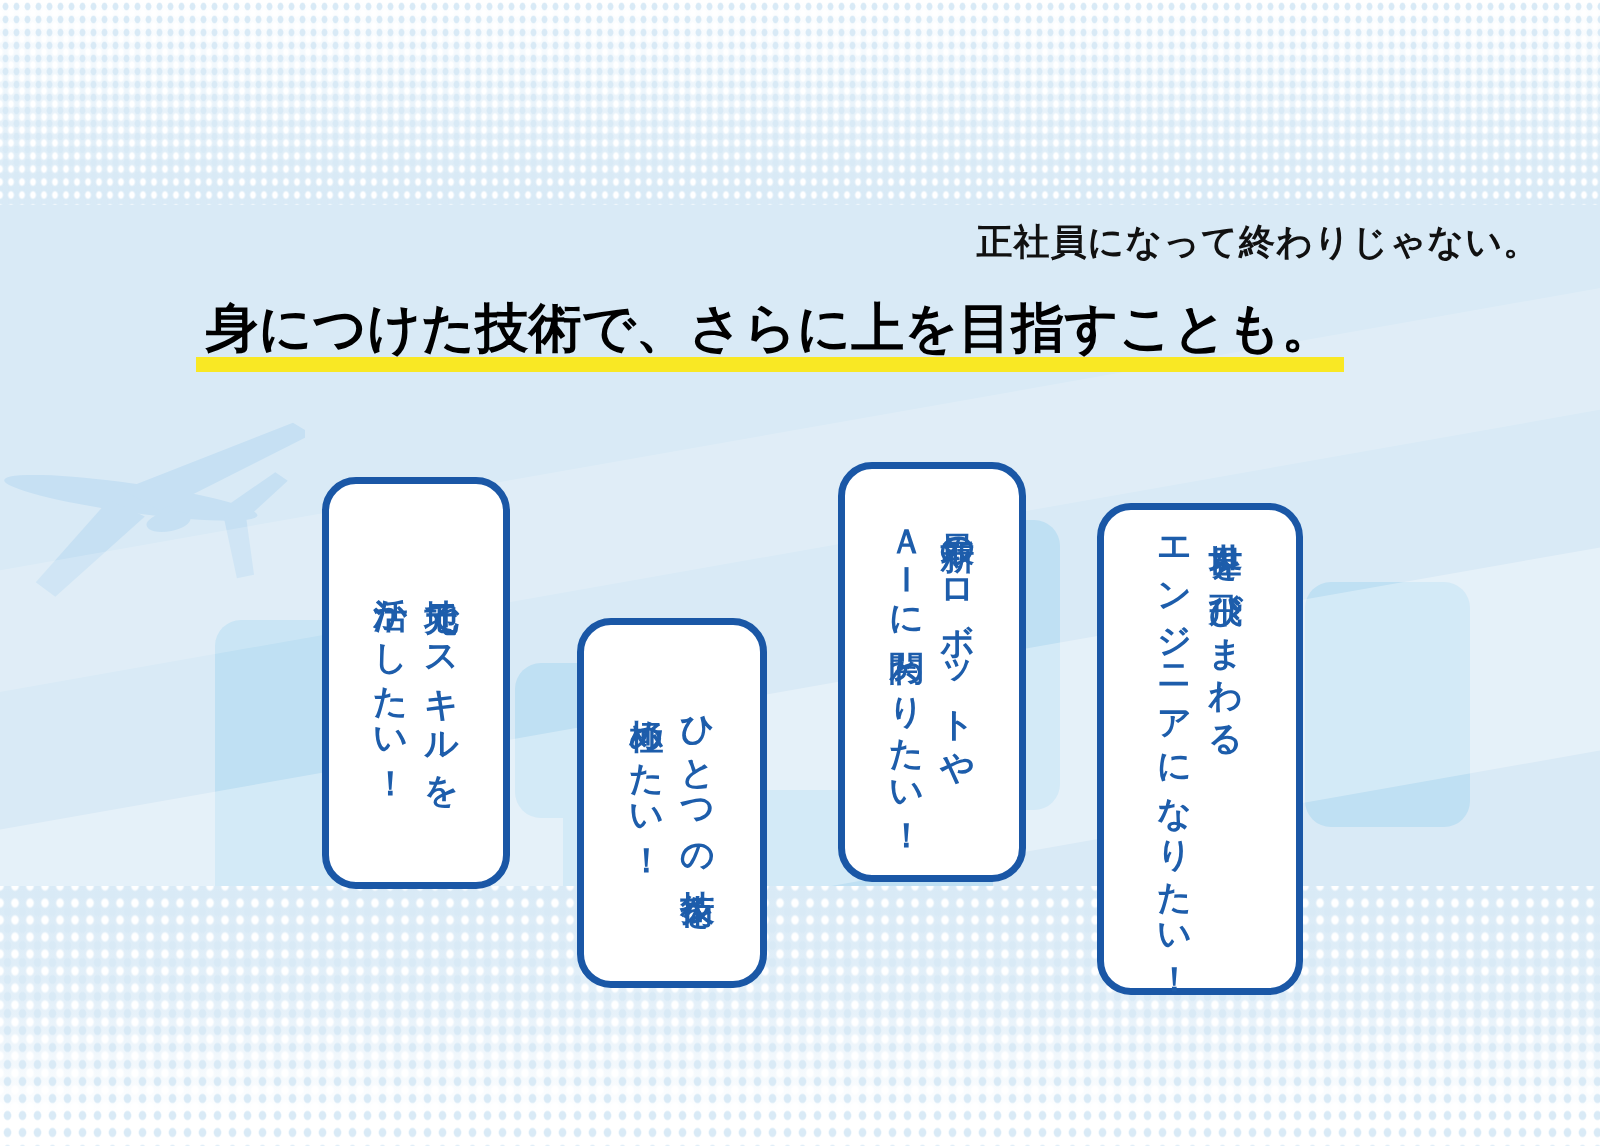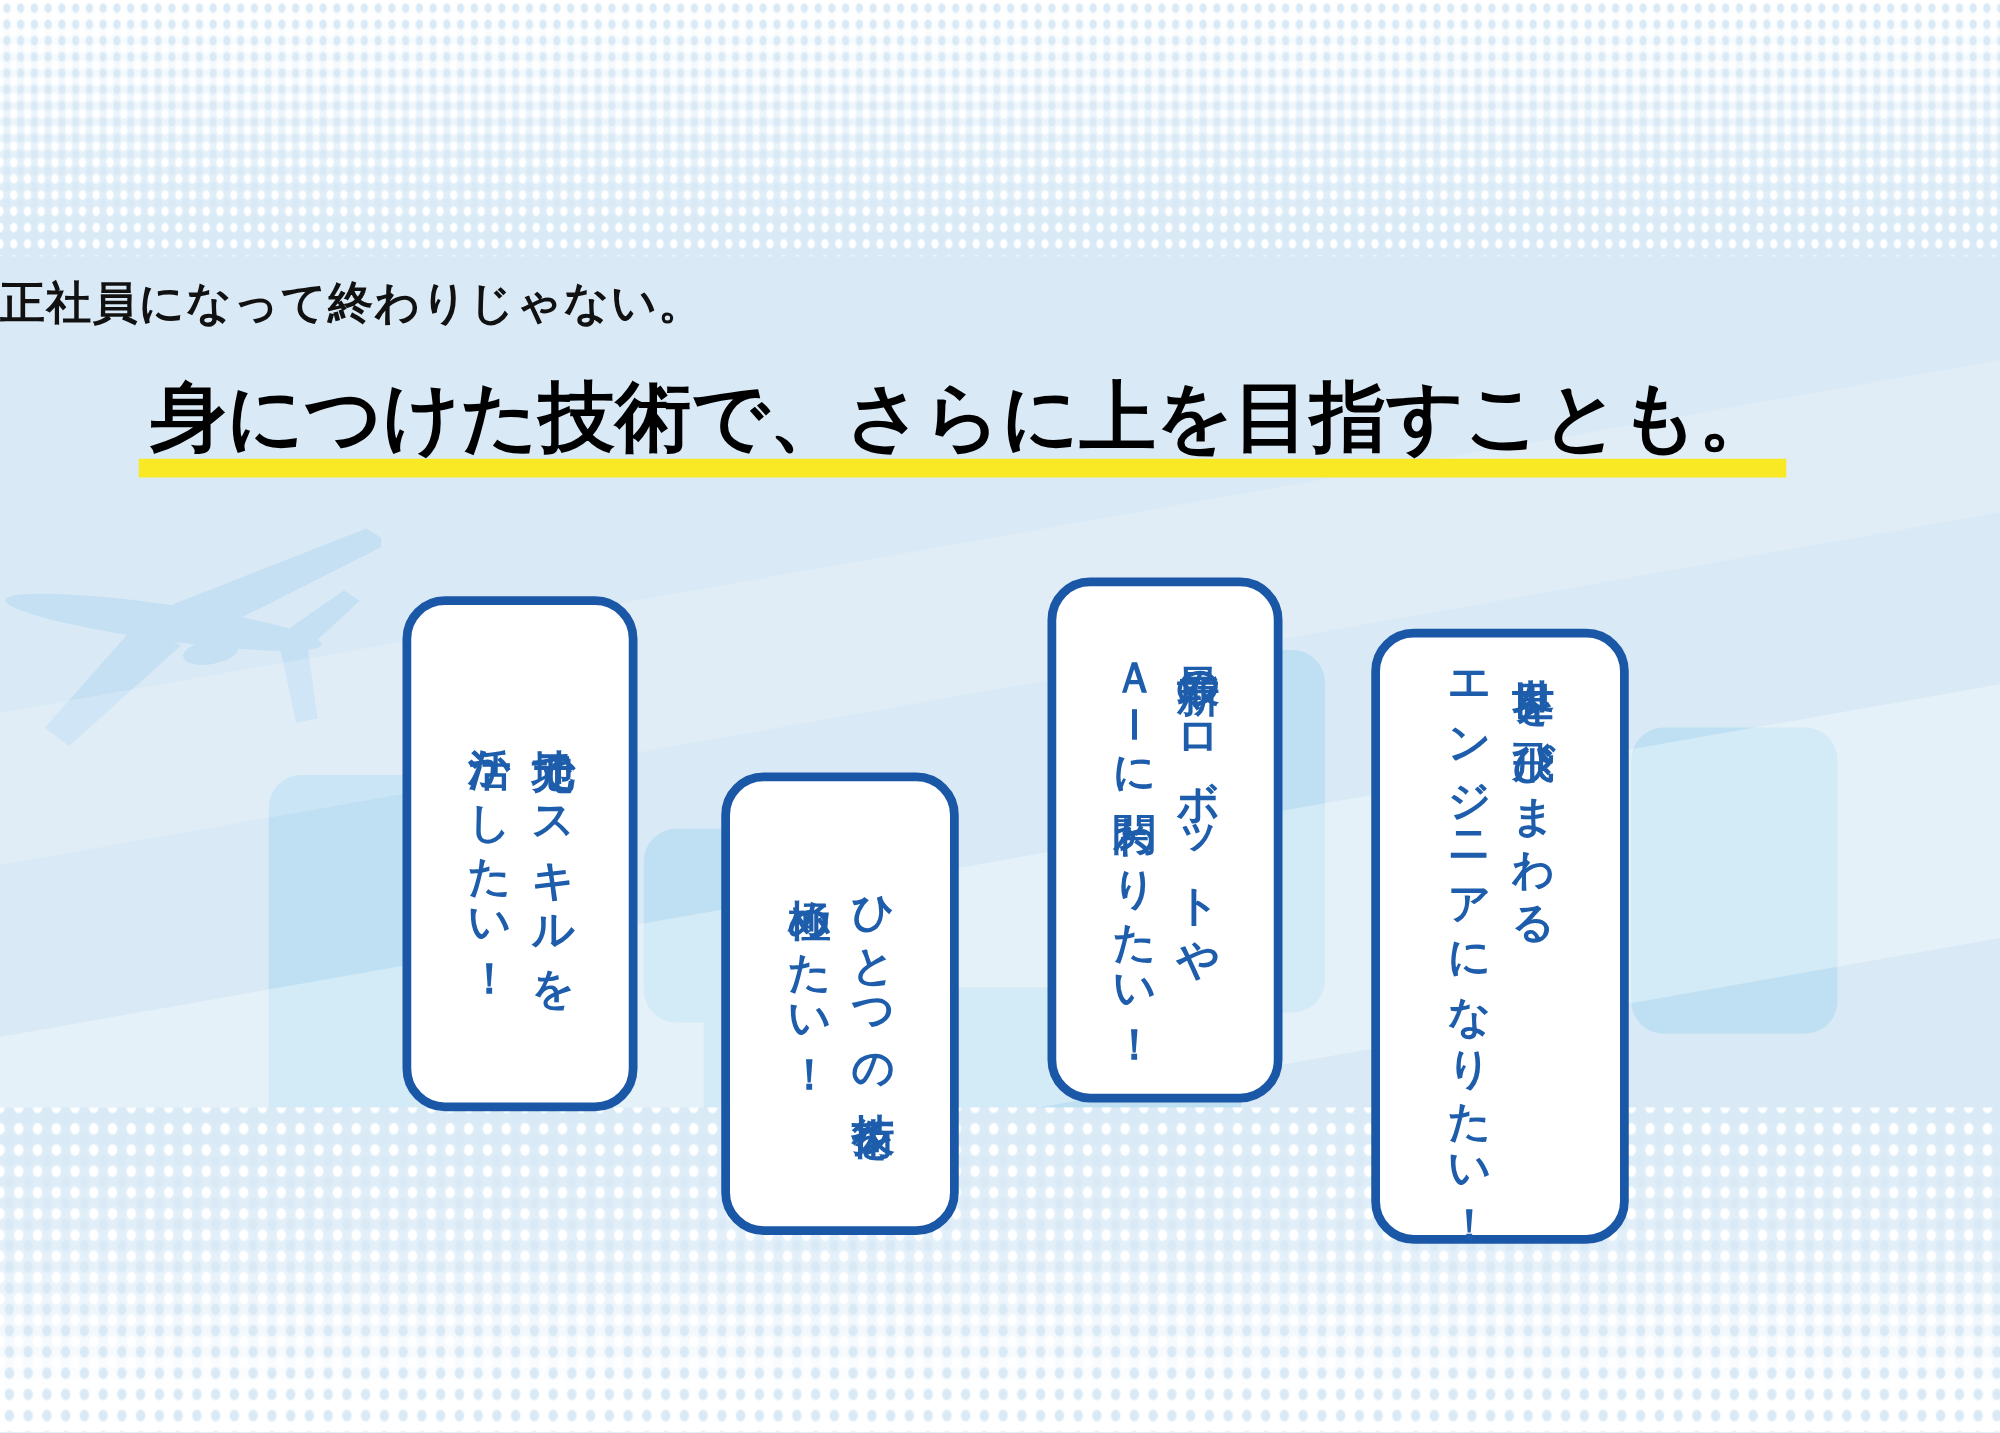--- a/index.html
+++ b/index.html
@@ -52,30 +52,30 @@
   .ht-bottom{
     top:886px;height:260px;
     background:
       radial-gradient(4.4px 5.4px at 50% 50%, var(--bg-blue) 70%, rgba(217,234,246,0) 100%) 0 0 / 15px 17px repeat,
       radial-gradient(4.4px 5.4px at 50% 50%, #ffffff 70%, rgba(255,255,255,0) 100%) 7.5px 8.5px / 15px 17px repeat,
       linear-gradient(180deg,var(--bg-blue) 0%,#e4f0f9 45%,#ffffff 88%);
   }
   
   .header-block{
     position:absolute;left:0;top:218px;width:1540px;
-    text-align:left;color:var(--heading-black);
+    text-align:right;color:var(--heading-black);
   }
   .subtitle{
     font-size:36px;font-weight:800;letter-spacing:1px;
   }
   .heading{
     position:relative;
     display:block;width:fit-content;
     margin:26px auto 0;
-    font-size:61px;font-weight:900;letter-spacing:0;
+    font-size:53px;font-weight:900;letter-spacing:0;
     color:#000;
   }
   .heading-text{position:relative;z-index:1;}
   .heading-underline{
     position:absolute;left:-9px;right:-9px;bottom:-7px;height:15px;
     background:var(--highlight-yellow);z-index:0;
   }
   
   .card{
     position:absolute;

